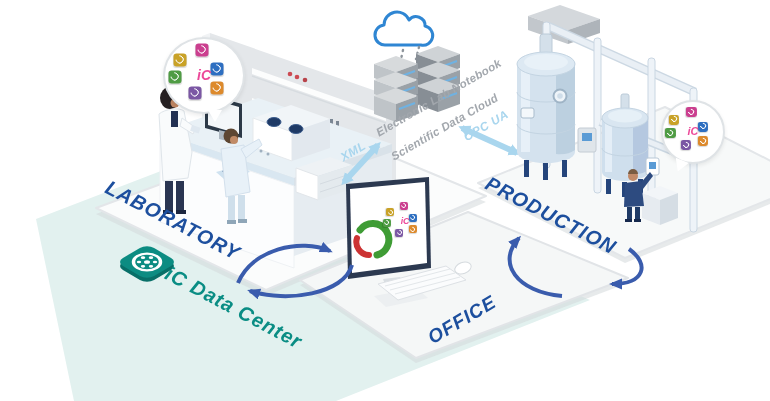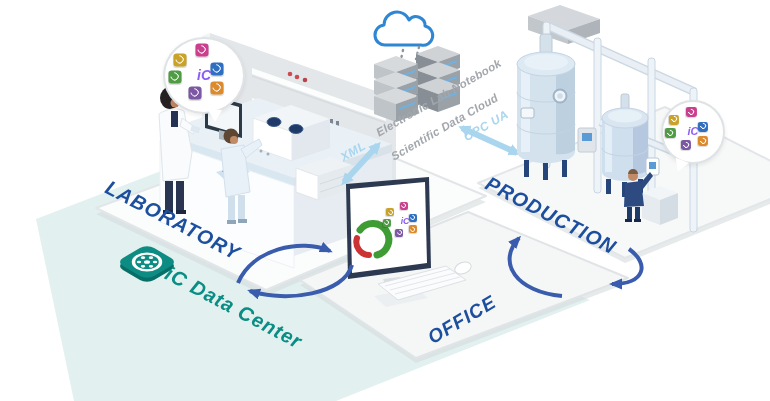--- a/index.html
+++ b/index.html
@@ -18,21 +18,21 @@
           border-left:7px solid transparent;border-right:7px solid transparent;
           border-top:12px solid #fff;}
   .bubble.prod .tail{left:16%;transform:rotate(22deg);}
   .cluster{position:absolute;}
   .ic-app{position:absolute;display:block;transform:translate(-50%,-50%);
           box-shadow:0 1px 1px rgba(0,0,0,.15);}
   .ic-app i{display:block;box-sizing:border-box;width:64%;height:64%;margin:18%;
           border:1.5px solid #fff;border-radius:50%;border-left-color:transparent;
           transform:rotate(40deg);}
   .ic-center{position:absolute;left:50%;top:50%;transform:translate(-50%,-55%);
-          font-weight:bold;font-style:italic;color:#8b5cf6;line-height:1;}
+          font-weight:bold;font-style:italic;color:#ec4899;line-height:1;}
 </style>
 </head>
 <body>
 
 <div class="stage">
 
 <svg width="770" height="401" viewBox="0 0 770 401">
   <defs>
     <marker id="mCyc" markerUnits="userSpaceOnUse" markerWidth="16" markerHeight="14" refX="10" refY="5.5" orient="auto-start-reverse">
       <path d="M0,0 L13,5.5 L0,11 Z" fill="#3a5cad"></path>

